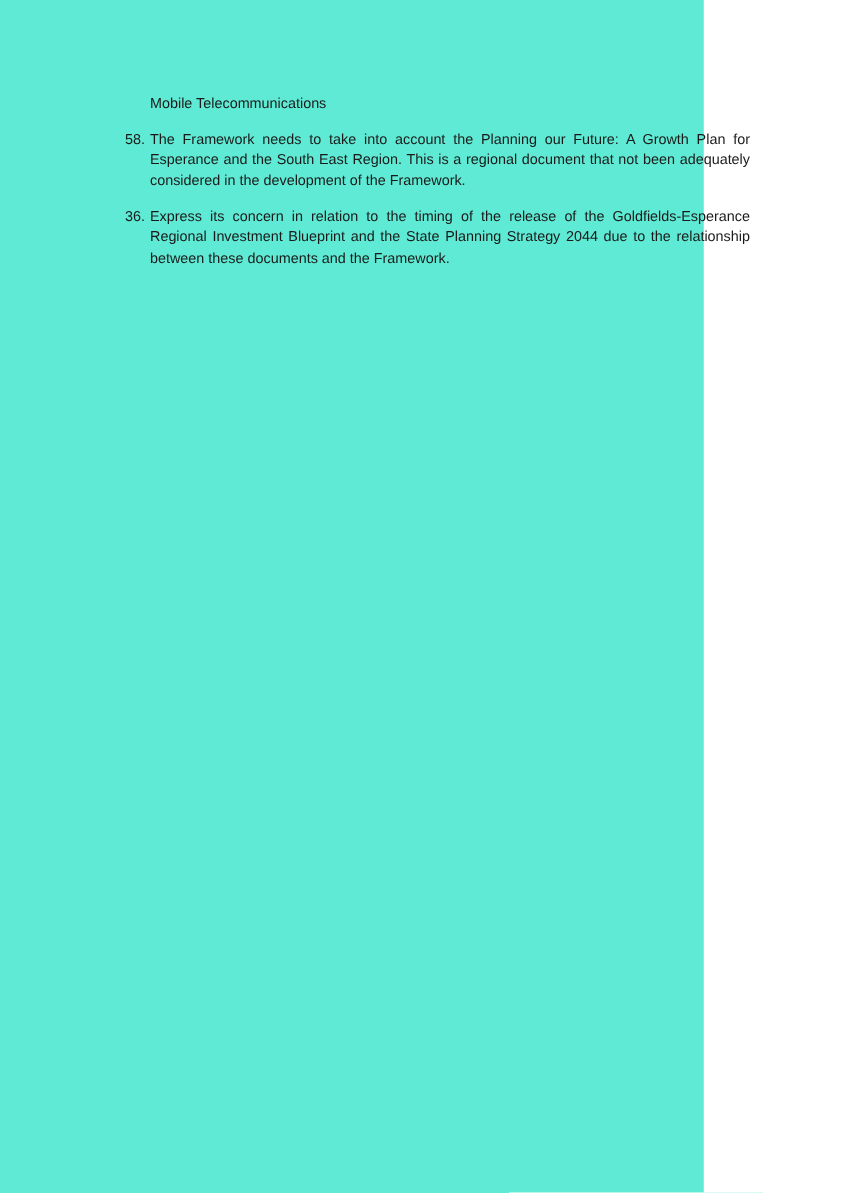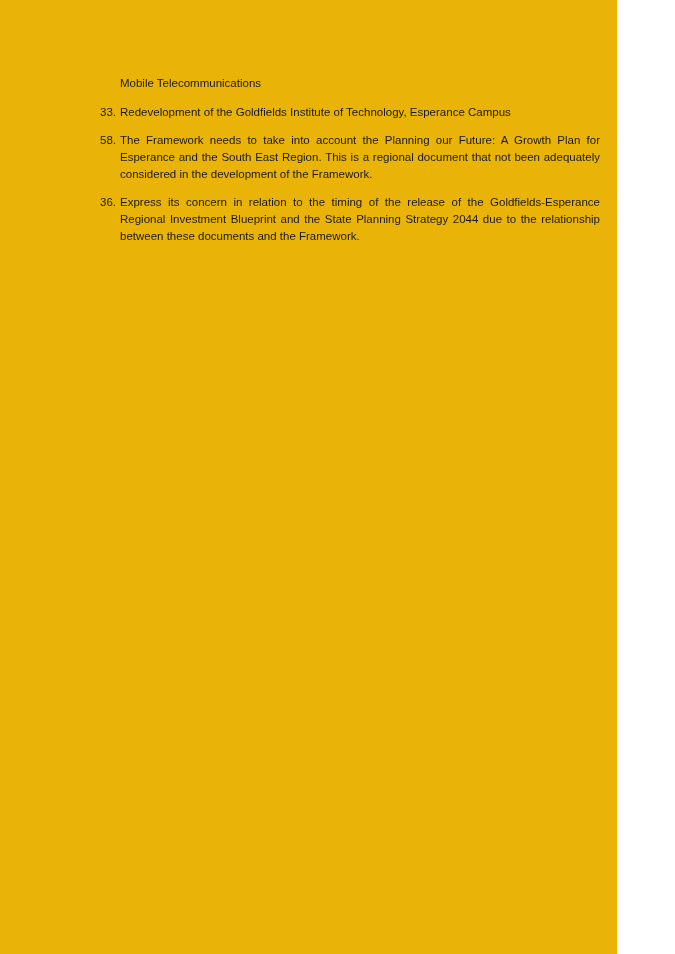--- a/index.html
+++ b/index.html
@@ -9,23 +9,23 @@
   }
   body {
     width: 675px;
     height: 954px;
     font-family: "Liberation Sans", sans-serif;
     color: #000000;
     -webkit-font-smoothing: antialiased;
   }
   .page {
     position: relative;
-    width: 617px;
+    width: 563px;
     height: 954px;
-    background: #eab308;
+    background: #5eead4;
     box-sizing: border-box;
   }
   .content {
     position: absolute;
     left: 100px;
     top: 76px;
     width: 500px;
   }
   .heading-line {
     font-size: 11.5px;
@@ -67,24 +67,20 @@
 </head>
 <body>
 
 <div class="page">
   <div class="content">
 
     <p class="heading-line">Mobile Telecommunications</p>
 
     <ul class="list">
 
-      <li class="list-item">
-        <span class="item-number">33.</span>
-        <span class="item-text single">Redevelopment of the Goldfields Institute of Technology, Esperance Campus</span>
-      </li>
 
 
       <li class="list-item">
         <span class="item-number">58.</span>
         <span class="item-text">The Framework needs to take into account the Planning our Future: A Growth Plan for Esperance and the South East Region. This is a regional document that not been adequately considered in the development of the Framework.</span>
       </li>
 
       <li class="list-item">
         <span class="item-number">36.</span>
         <span class="item-text">Express its concern in relation to the timing of the release of the Goldfields-Esperance Regional Investment Blueprint and the State Planning Strategy 2044 due to the relationship between these documents and the Framework.</span>

